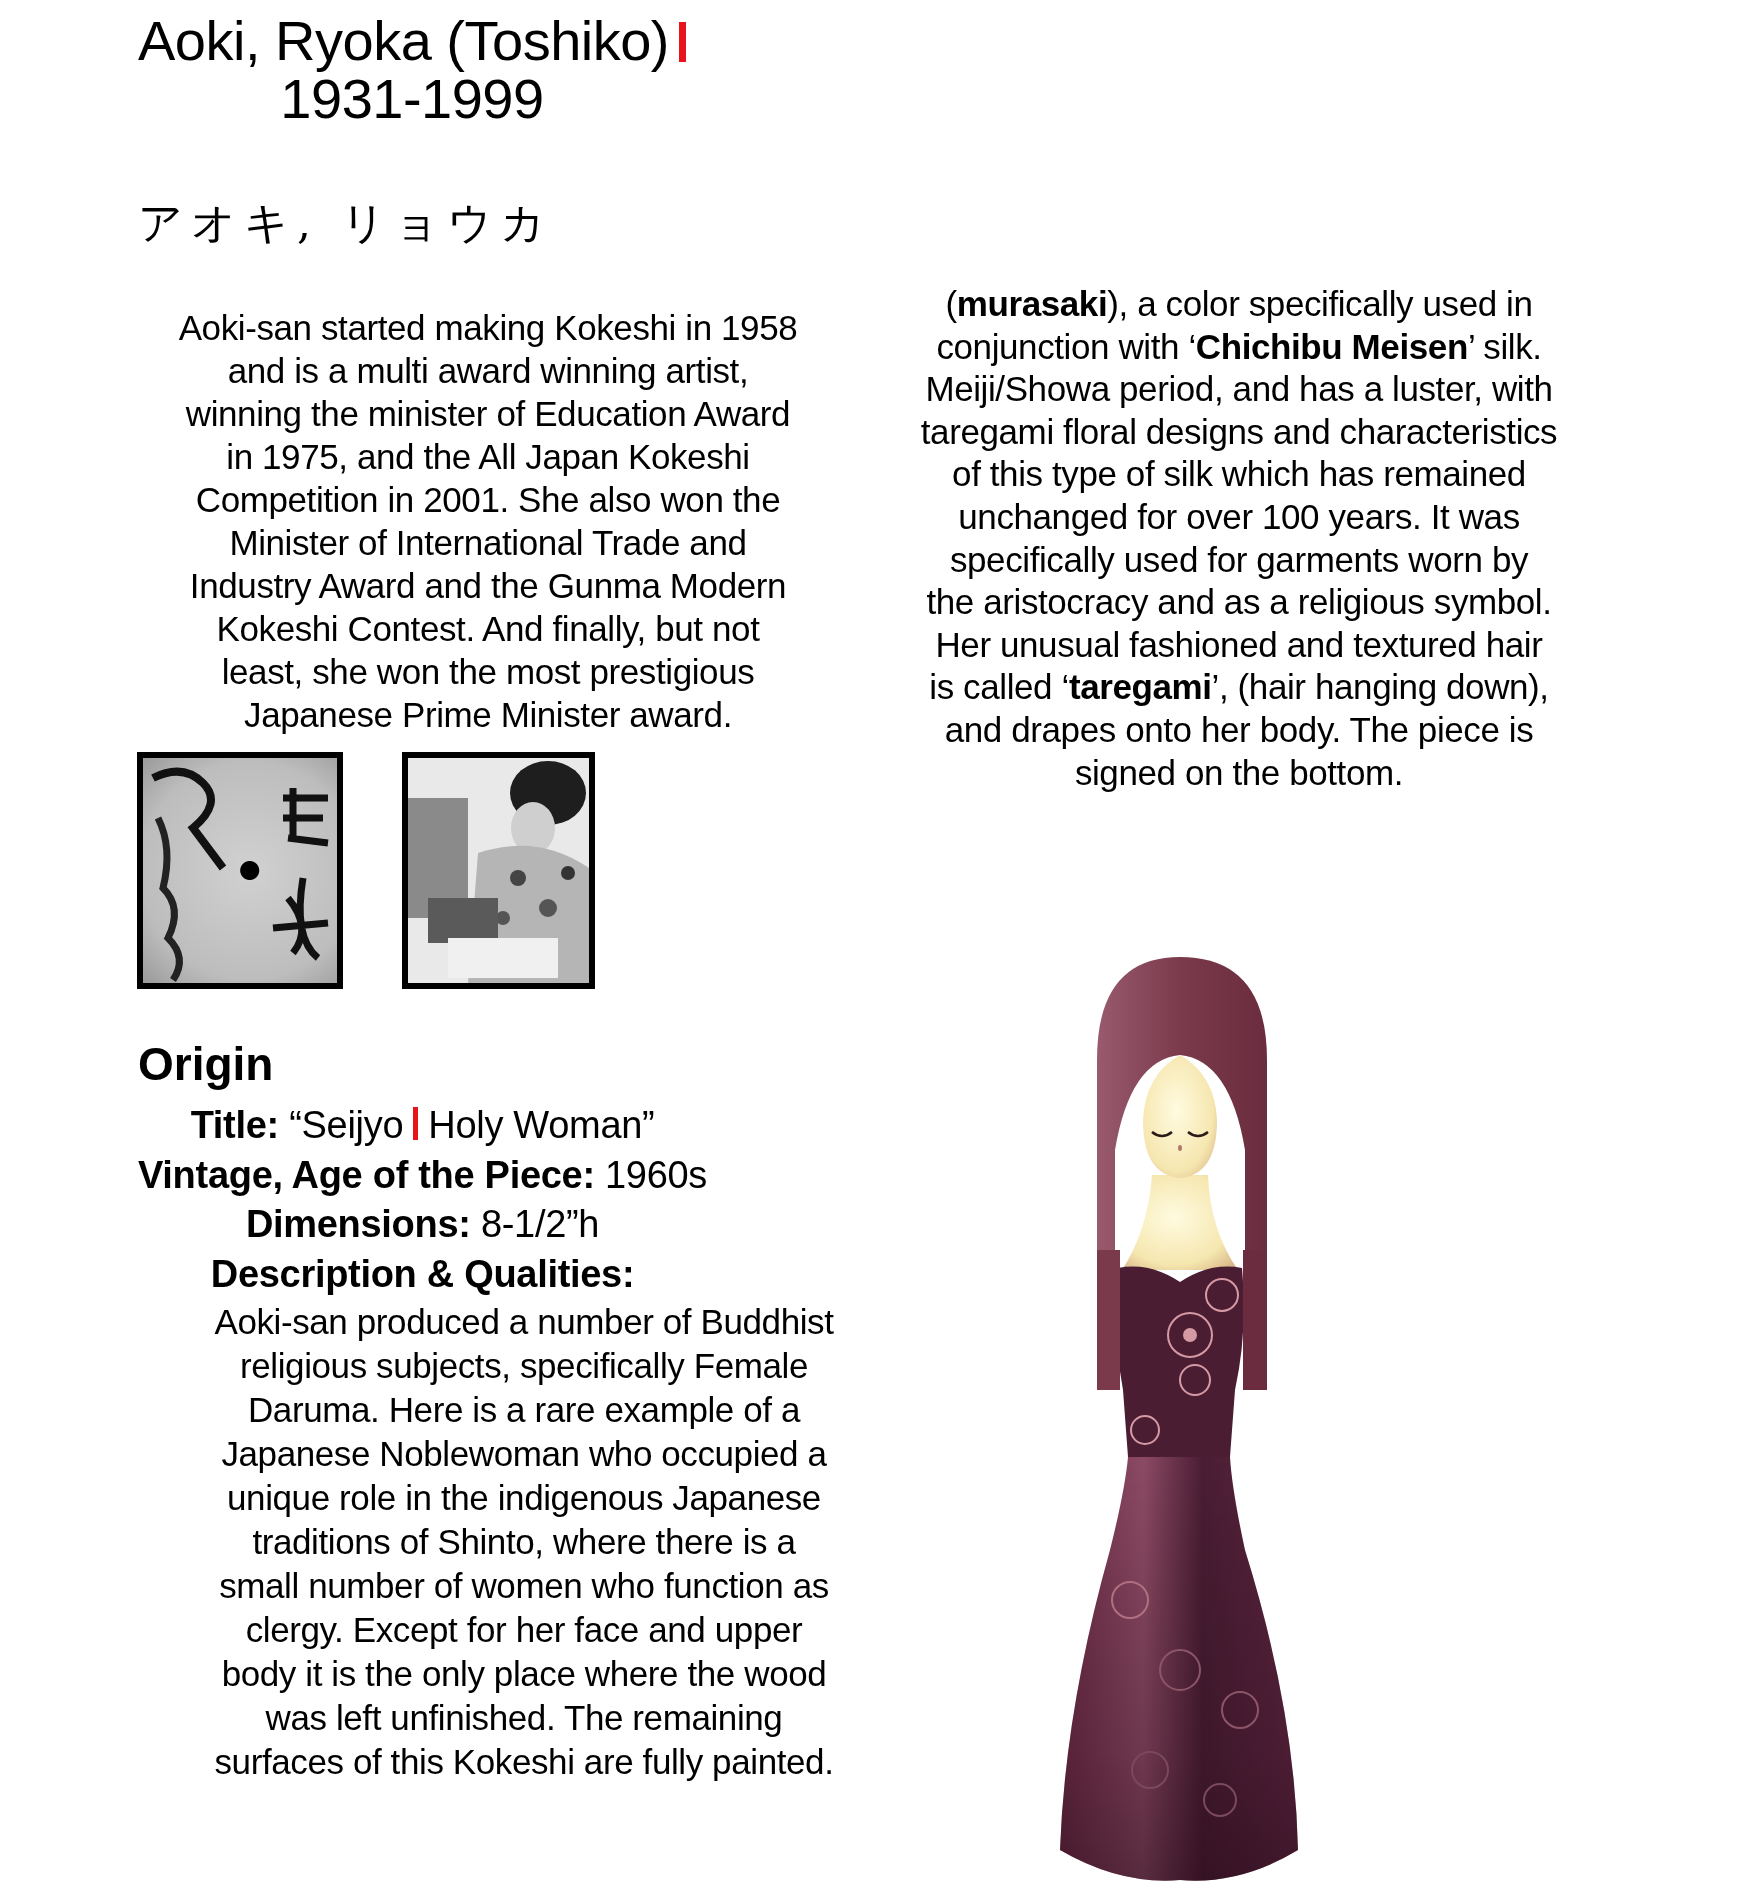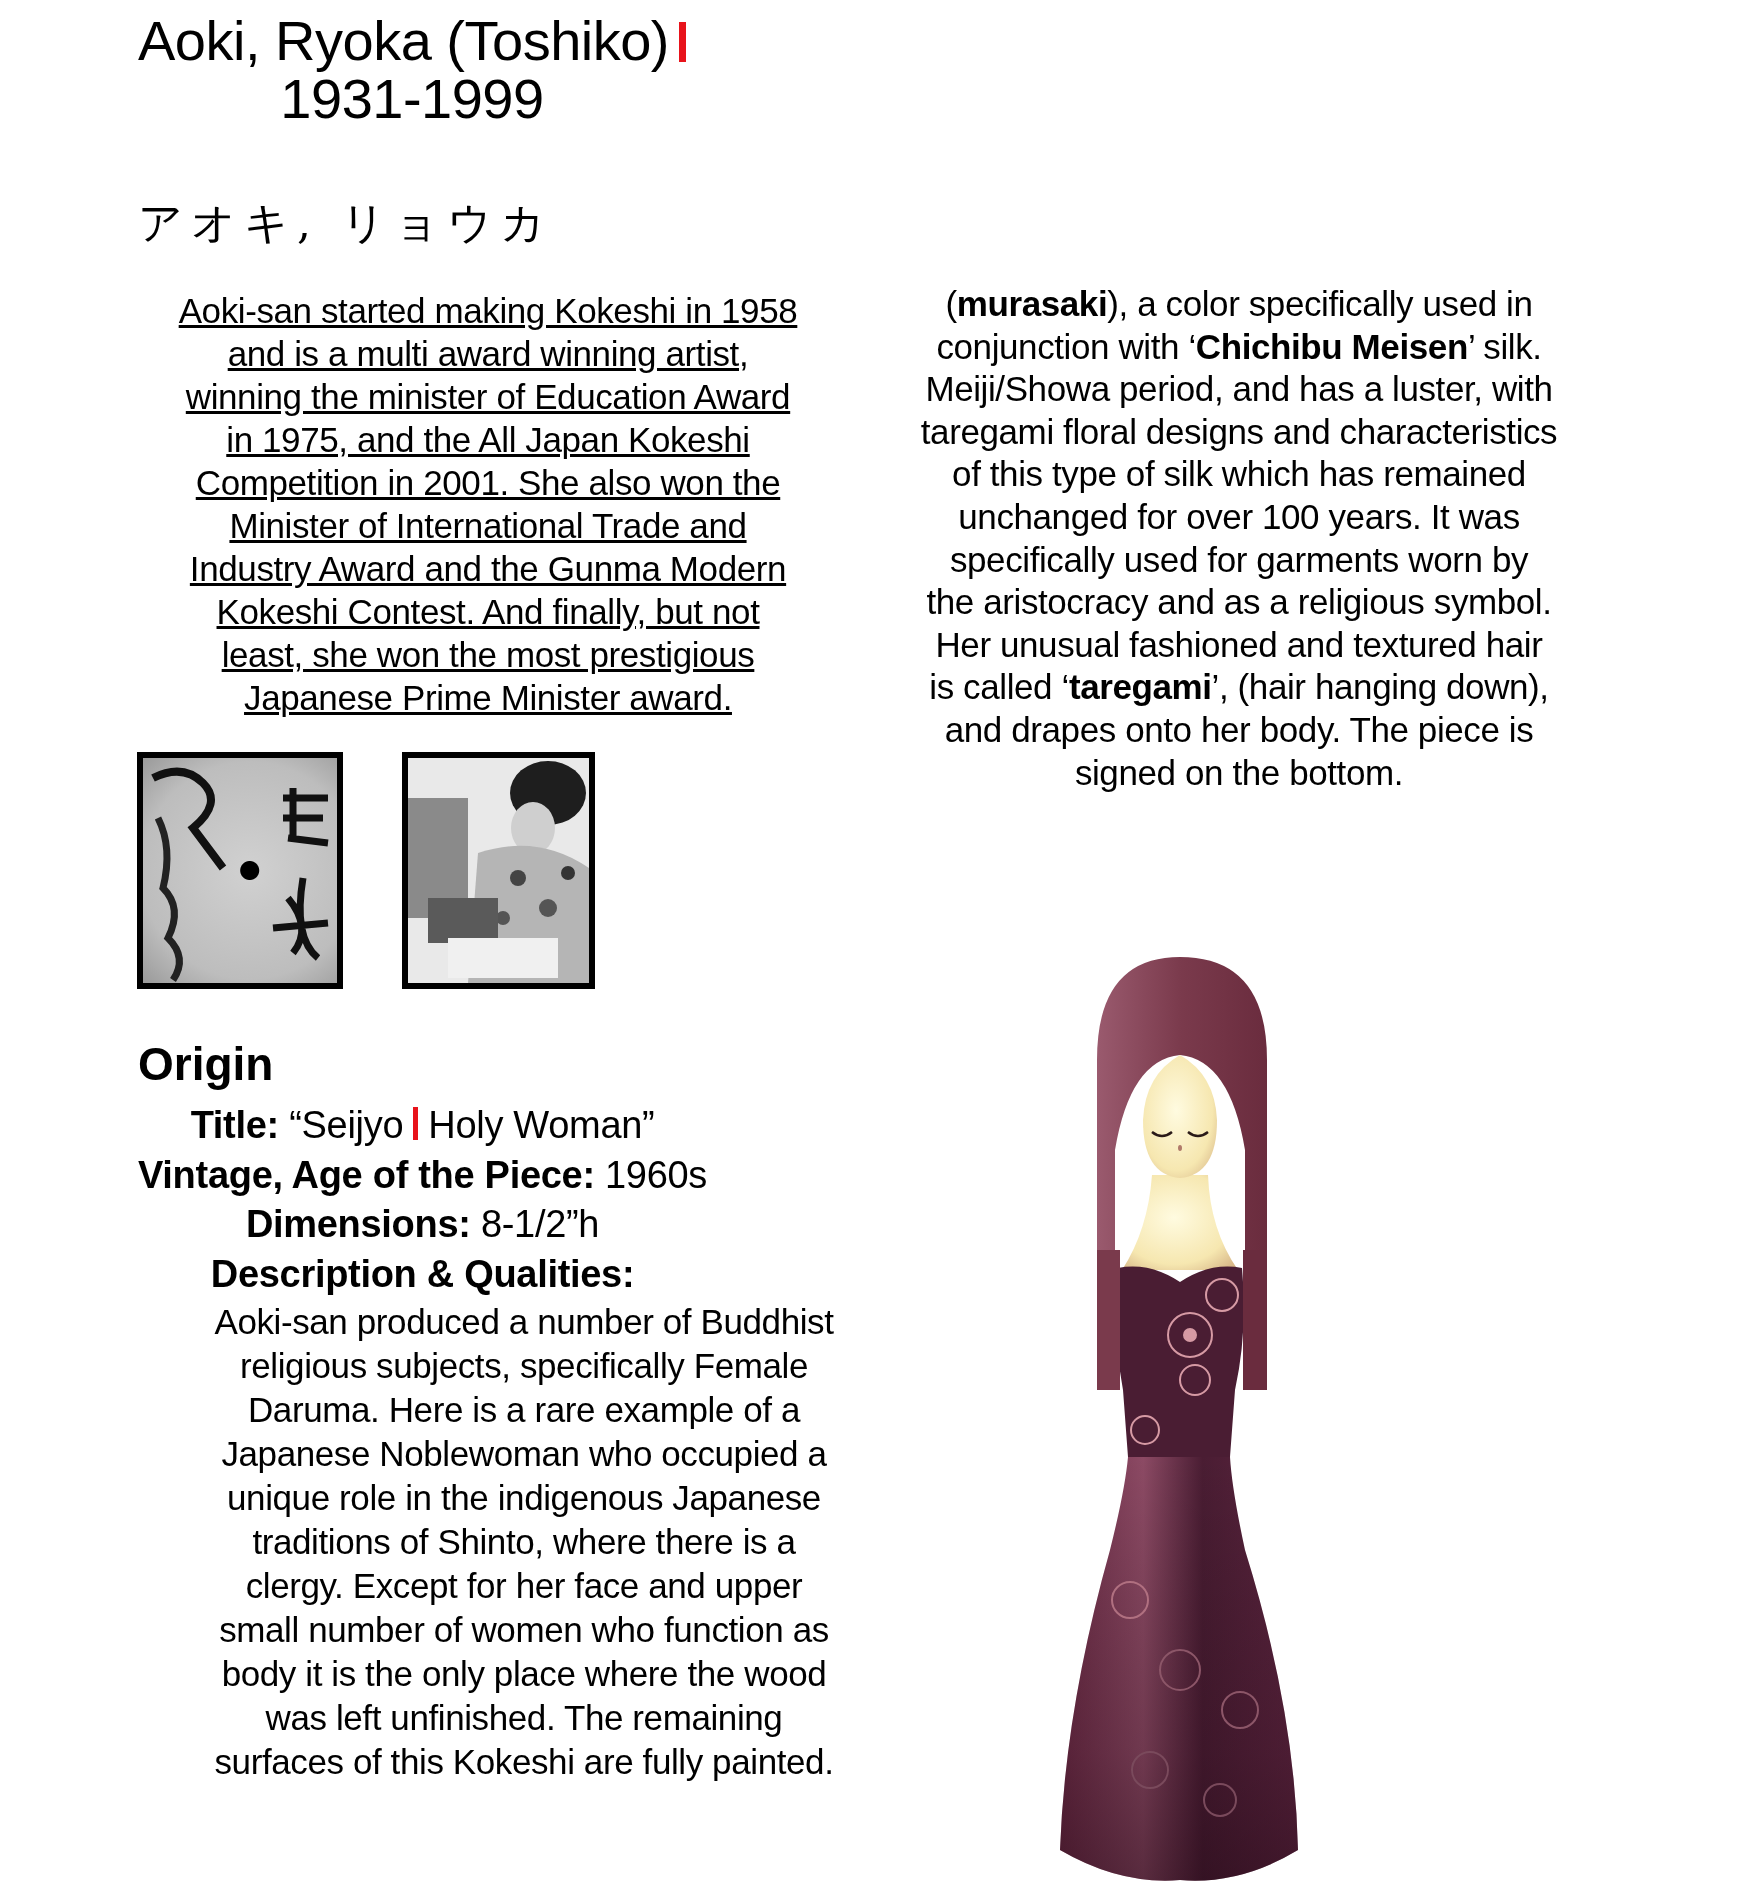--- a/index.html
+++ b/index.html
@@ -16,21 +16,21 @@
       display: inline-block; width: 7px; height: 40px; background: #e8131b;
       vertical-align: baseline; margin-left: 10px; position: relative; top: 2px;
     }
     .kana {
       left: 138px; top: 196px; font-family: "DejaVu Serif", serif;
       font-size: 44px; line-height: 54px; letter-spacing: 8px; white-space: nowrap;
     }
     .body-text {
       font-size: 35px; line-height: 43px; letter-spacing: -0.4px;
     }
-    .left-col { left: 138px; top: 289px; width: 700px; text-decoration: underline; }
+    .left-col { left: 138px; top: 306px; width: 700px; }
     .right-col { left: 879px; top: 283px; width: 720px; }
     .line { display: block; white-space: nowrap; }
     b { font-weight: bold; }
     .thumb {
       top: 752px; height: 237px; box-sizing: border-box;
       border: 6px solid #000; overflow: hidden;
     }
     .thumb1 { left: 137px; width: 206px; background: radial-gradient(circle at 55% 50%, #000 0 9px, #cfcfcf 10px, #bdbdbd 70%, #9a9a9a 100%); }
     .thumb2 { left: 402px; width: 193px; background: linear-gradient(135deg, #f2f2f2 0%, #dcdcdc 30%, #6e6e6e 55%, #e6e6e6 75%, #3a3a3a 100%); }
     .origin-h {
@@ -111,22 +111,22 @@
   <span class="row lbl">Description &amp; Qualities:</span>
 </div>
 
 <div class="abs body-text desc" style="line-height:44px;">
   <span class="line">Aoki-san produced a number of Buddhist</span>
   <span class="line">religious subjects, specifically Female</span>
   <span class="line">Daruma. Here is a rare example of a</span>
   <span class="line">Japanese Noblewoman who occupied a</span>
   <span class="line">unique role in the indigenous Japanese</span>
   <span class="line">traditions of Shinto, where there is a</span>
+  <span class="line">small number of women who function as</span>
   <span class="line">clergy. Except for her face and upper</span>
-  <span class="line">small number of women who function as</span>
   <span class="line">body it is the only place where the wood</span>
   <span class="line">was left unfinished. The remaining</span>
   <span class="line">surfaces of this Kokeshi are fully painted.</span>
 </div>
 
 <div class="abs body-text right-col" style="line-height:42.6px;">
   <span class="line"><span>(</span><b>murasaki</b><span>), a color specifically used in</span></span>
   <span class="line"><span>conjunction with ‘</span><b>Chichibu Meisen</b><span>’ silk.</span></span>
   <span class="line">Meiji/Showa period, and has a luster, with</span>
   <span class="line">taregami floral designs and characteristics</span>

